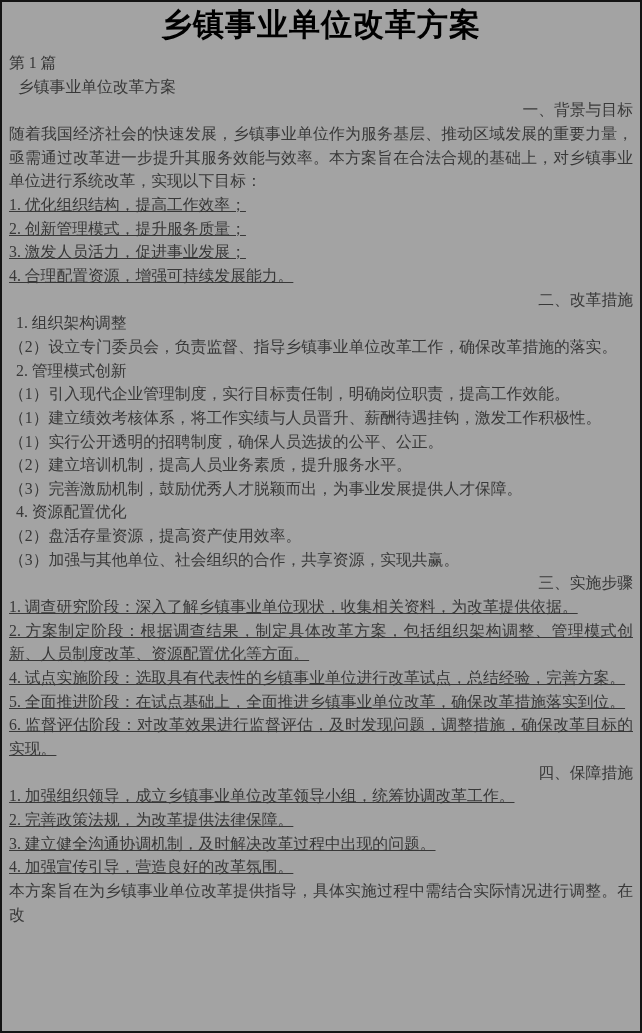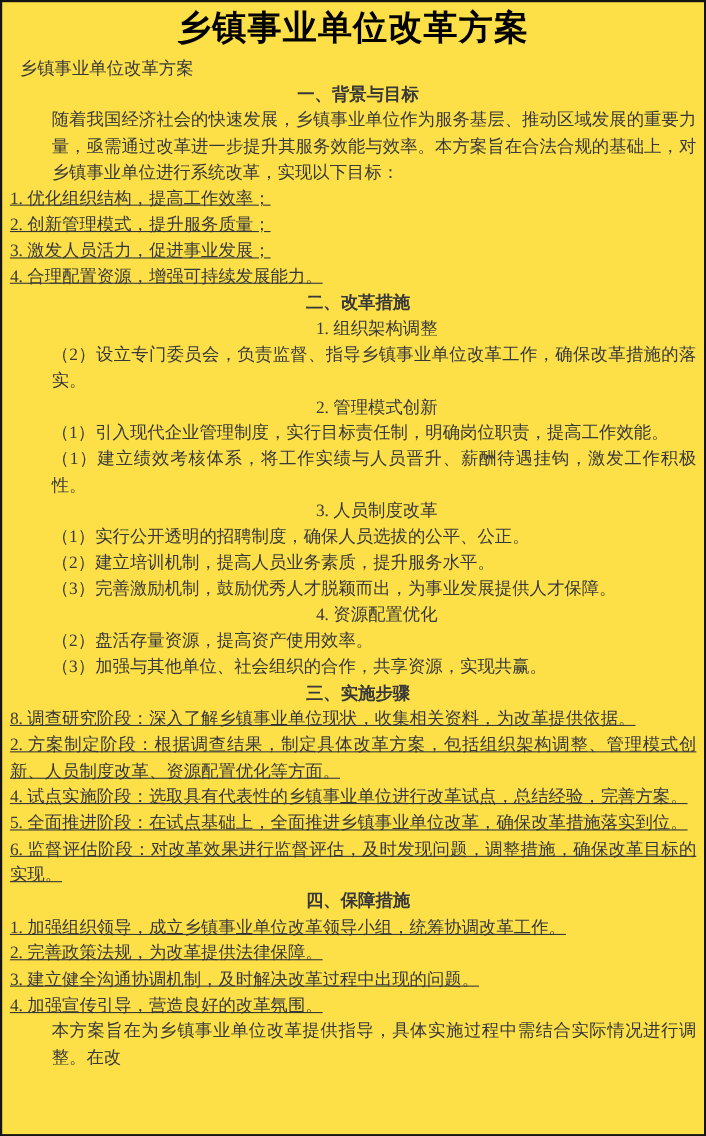--- a/index.html
+++ b/index.html
@@ -5,21 +5,21 @@
   html, body {
     margin: 0;
     padding: 0;
     background: #ffffff;
   }
   .page {
     width: 642px;
     height: 1033px;
     box-sizing: border-box;
     border: 2px solid #141414;
-    background: #fde047;
+    background: #a3a3a3;
     overflow: hidden;
     padding: 0 7px;
     font-family: "Liberation Serif", "DejaVu Serif", serif;
     color: #383838;
   }
   .doc-title {
     margin: 3px 0 6px 0;
     text-align: center;
     font-size: 31px;
     line-height: 40px;
@@ -33,53 +33,53 @@
   }
   .para {
     font-size: 15.8px;
     line-height: 23.66px;
     text-align: justify;
     margin: 0;
     word-break: break-all;
   }
   .para.chapter  { padding-left: 0; }
   .para.subtitle { padding-left: 9px; text-align: left; }
-  .para.section  { padding-left: 9px; text-align: center; font-weight: bold; }
-  .para.subhead  { padding-left: 7px; text-align: center; margin-left: 36px; }
+  .para.section  { padding-left: 9px; text-align: right; }
+  .para.subhead  { padding-left: 7px; text-align: left; }
   .para.item     { padding-left: 0; text-decoration: underline; }
-  .para.body     { padding-left: 0; margin-left: 38px; }
+  .para.body     { padding-left: 0; }
 </style>
 </head>
 <body>
 
 <div class="page">
   <h1 class="doc-title">乡镇事业单位改革方案</h1>
   <div class="doc-body">
+      <div class="para chapter">第 1 篇</div>
       <div class="para subtitle">乡镇事业单位改革方案</div>
       <div class="para section">一、背景与目标</div>
       <div class="para body">随着我国经济社会的快速发展，乡镇事业单位作为服务基层、推动区域发展的重要力量，亟需通过改革进一步提升其服务效能与效率。本方案旨在合法合规的基础上，对乡镇事业单位进行系统改革，实现以下目标：</div>
       <div class="para item">1. 优化组织结构，提高工作效率；</div>
       <div class="para item">2. 创新管理模式，提升服务质量；</div>
       <div class="para item">3. 激发人员活力，促进事业发展；</div>
       <div class="para item">4. 合理配置资源，增强可持续发展能力。</div>
       <div class="para section">二、改革措施</div>
       <div class="para subhead">1. 组织架构调整</div>
       <div class="para body">（2）设立专门委员会，负责监督、指导乡镇事业单位改革工作，确保改革措施的落实。</div>
       <div class="para subhead">2. 管理模式创新</div>
       <div class="para body">（1）引入现代企业管理制度，实行目标责任制，明确岗位职责，提高工作效能。</div>
       <div class="para body">（1）建立绩效考核体系，将工作实绩与人员晋升、薪酬待遇挂钩，激发工作积极性。</div>
-      <div class="para subhead">3. 人员制度改革</div>
       <div class="para body">（1）实行公开透明的招聘制度，确保人员选拔的公平、公正。</div>
       <div class="para body">（2）建立培训机制，提高人员业务素质，提升服务水平。</div>
       <div class="para body">（3）完善激励机制，鼓励优秀人才脱颖而出，为事业发展提供人才保障。</div>
       <div class="para subhead">4. 资源配置优化</div>
       <div class="para body">（2）盘活存量资源，提高资产使用效率。</div>
       <div class="para body">（3）加强与其他单位、社会组织的合作，共享资源，实现共赢。</div>
       <div class="para section">三、实施步骤</div>
-      <div class="para item">8. 调查研究阶段：深入了解乡镇事业单位现状，收集相关资料，为改革提供依据。</div>
+      <div class="para item">1. 调查研究阶段：深入了解乡镇事业单位现状，收集相关资料，为改革提供依据。</div>
       <div class="para item">2. 方案制定阶段：根据调查结果，制定具体改革方案，包括组织架构调整、管理模式创新、人员制度改革、资源配置优化等方面。</div>
       <div class="para item">4. 试点实施阶段：选取具有代表性的乡镇事业单位进行改革试点，总结经验，完善方案。</div>
       <div class="para item">5. 全面推进阶段：在试点基础上，全面推进乡镇事业单位改革，确保改革措施落实到位。</div>
       <div class="para item">6. 监督评估阶段：对改革效果进行监督评估，及时发现问题，调整措施，确保改革目标的实现。</div>
       <div class="para section">四、保障措施</div>
       <div class="para item">1. 加强组织领导，成立乡镇事业单位改革领导小组，统筹协调改革工作。</div>
       <div class="para item">2. 完善政策法规，为改革提供法律保障。</div>
       <div class="para item">3. 建立健全沟通协调机制，及时解决改革过程中出现的问题。</div>
       <div class="para item">4. 加强宣传引导，营造良好的改革氛围。</div>
       <div class="para body">本方案旨在为乡镇事业单位改革提供指导，具体实施过程中需结合实际情况进行调整。在改</div>

